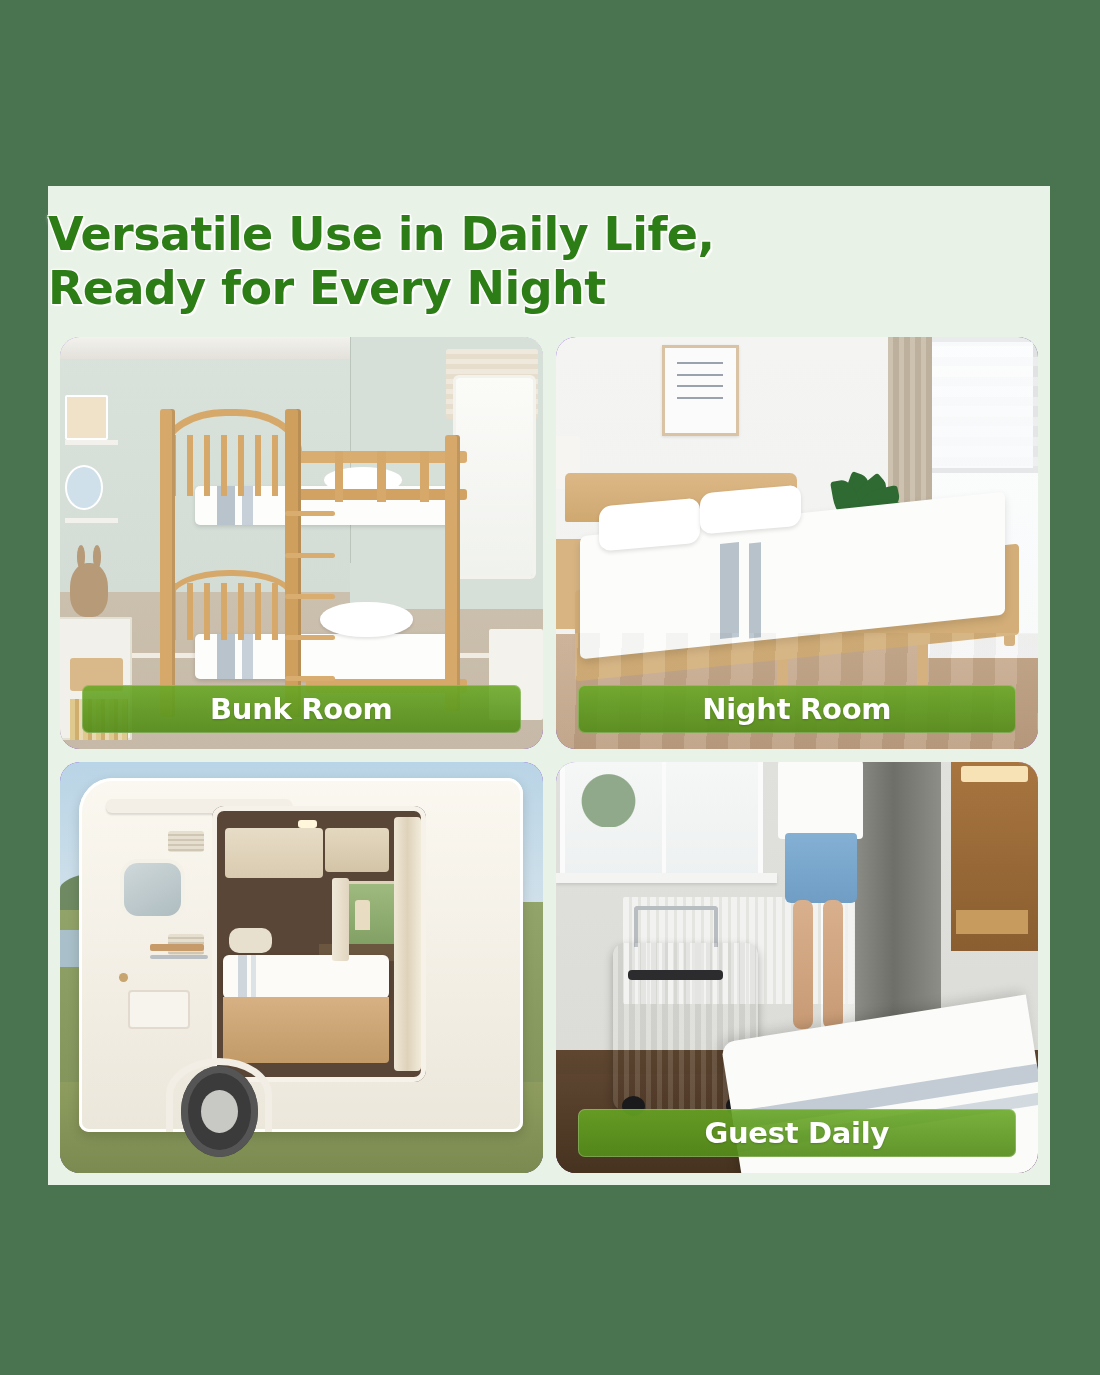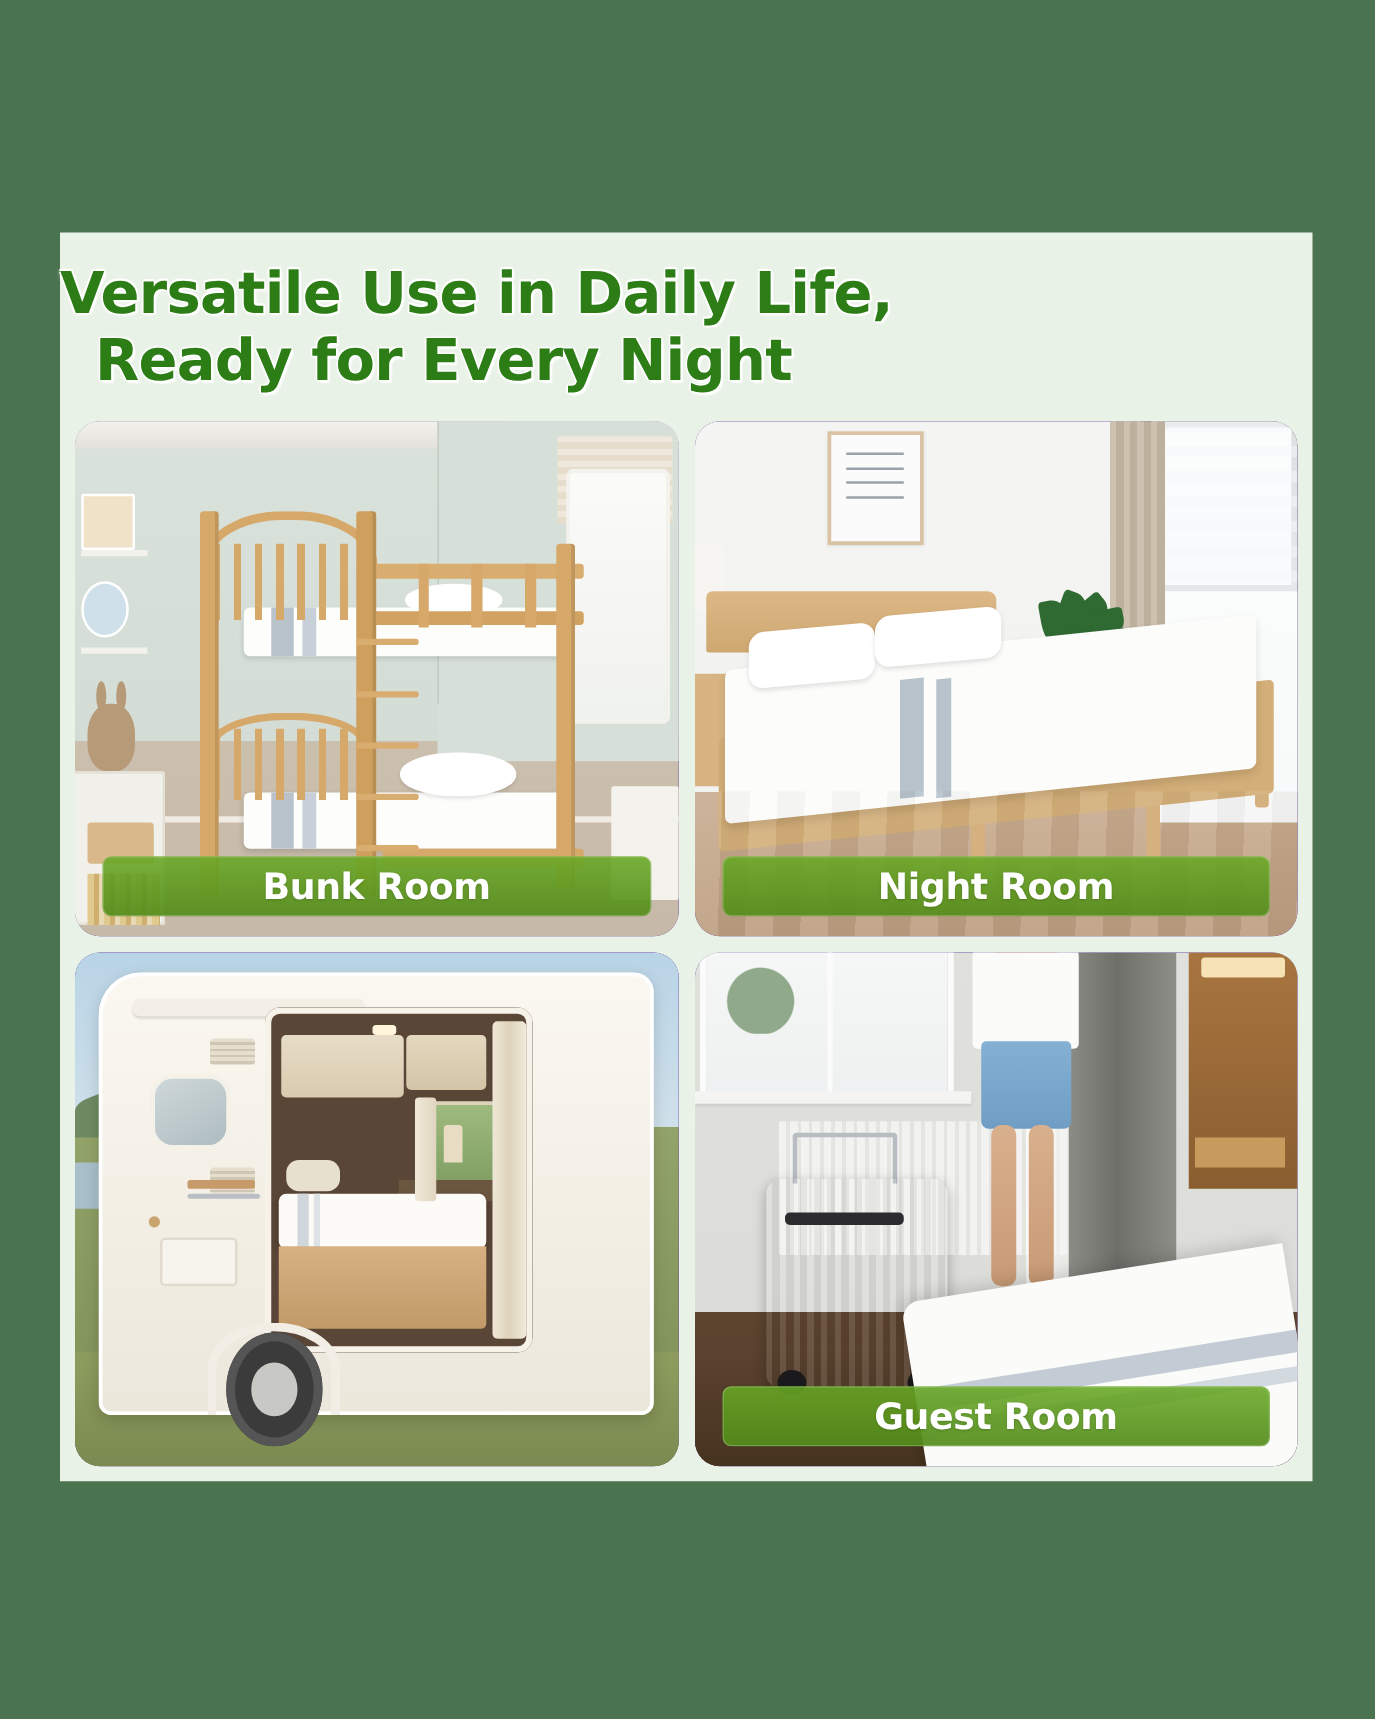--- a/index.html
+++ b/index.html
@@ -26,37 +26,37 @@
     line-height:1.17;
     font-weight:bold;
     letter-spacing:-0.6px;
     color:#2d7d16;
     text-shadow:
       0 0 2px #ffffff, 0 0 4px #ffffff, 1px 1px 0 #ffffff,
      -1px 1px 0 #ffffff, 1px -1px 0 #ffffff, -1px -1px 0 #ffffff,
       2px 2px 1px rgba(255,255,255,.9);
     font-family:"DejaVu Sans", sans-serif;
   }
-  .heading .l2{ display:block;margin-left:28px; }
+  .heading .l2{ display:block; }
 
   
   .grid{
     position:absolute;
     left:12px; top:151px;
     width:978px; height:836px;
     display:grid;
     grid-template-columns:1fr 1fr;
     grid-template-rows:1fr 1fr;
     gap:13px;
   }
   .tile{
     position:relative;
     border-radius:20px;
     overflow:hidden;
-    background:#4c1d95;
+    background:#6d28d9;
   }
   .scene{ position:absolute; inset:0; }
 
   
   .banner{
     position:absolute;
     left:22px; right:22px; bottom:16px;
     height:48px;
     border-radius:7px;
     background:linear-gradient(180deg,
@@ -498,18 +498,18 @@
               <div class="wheel w2"></div>
           </div>
         </div>
         <div class="bed"></div>
         <div class="bstripe">
             <i></i>
             <i></i>
           </div>
       </div>
       <div class="banner">
-        <span>Guest Room</span>
+        <span>Guest Daily</span>
       </div>
     </div>
 
   </div>
 </div>
 
 </body></html>

